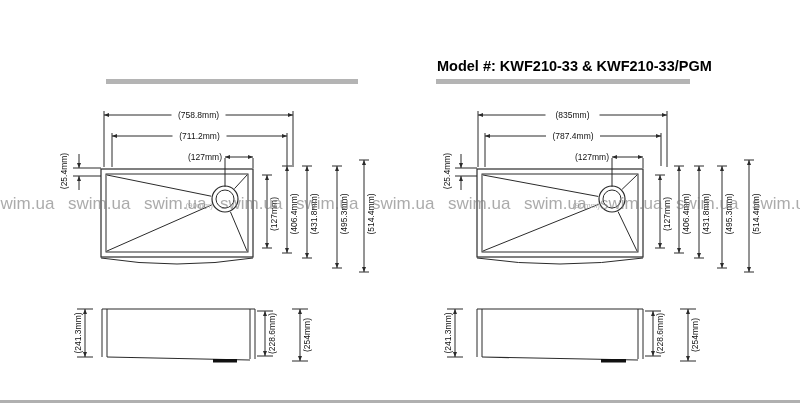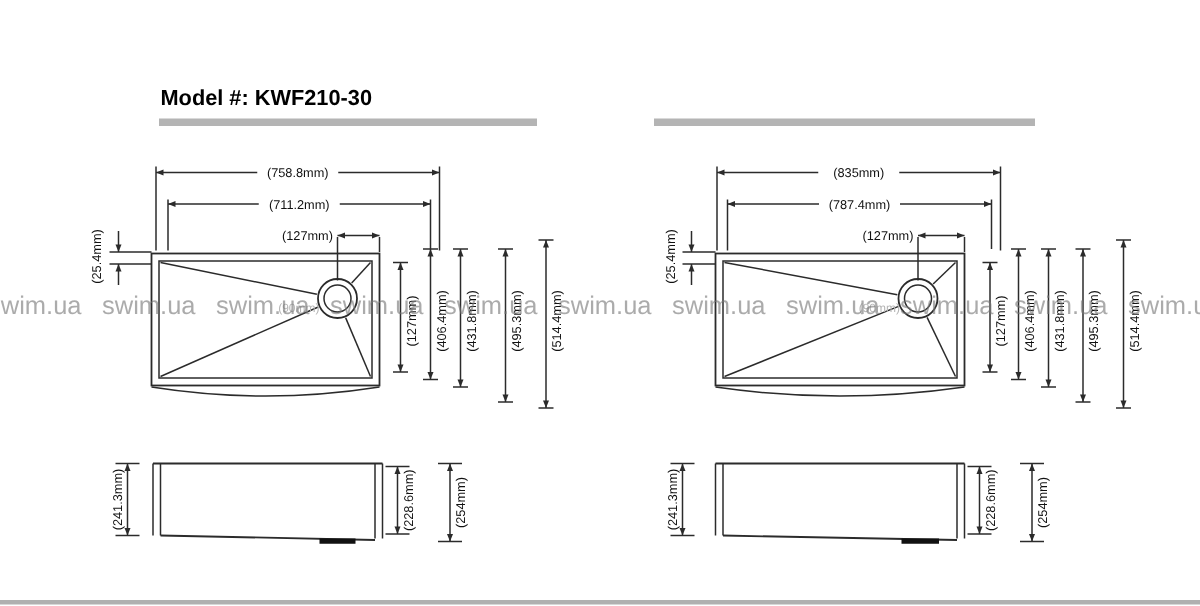--- a/index.html
+++ b/index.html
@@ -10,23 +10,23 @@
   #drawing{position:absolute;left:0;top:0;}
   .wm{position:absolute;top:194px;font-size:17px;color:rgba(120,120,120,.62);white-space:nowrap;}
   #bottom-bar{position:absolute;left:0;top:400px;width:800px;height:3px;background:#b0b0b0;}
   text{font-family:"Liberation Sans",sans-serif;}
 </style>
 </head>
 <body>
 
 <div id="page">
 
-  <div class="model-title" style="left:107px;top:58px;">Model #: KWF210-30</div>
   <div class="title-bar" style="left:106px;top:79px;width:252px;"></div>
 
+  <div class="model-title" style="left:437px;top:58px;">Model #: KWF210-33 &amp; KWF210-33/PGM</div>
   <div class="title-bar" style="left:436px;top:79px;width:254px;"></div>
 
   <svg id="drawing" width="800" height="404" viewBox="0 0 800 404">
       <g>
         <rect x="101" y="169" width="152" height="88" fill="none" stroke="#2b2b2b" stroke-width="1.2"></rect>
         <rect x="106" y="174" width="142" height="78" fill="none" stroke="#2b2b2b"></rect>
         <path d="M 101 258 Q 177 270 253 258" fill="none" stroke="#2b2b2b"></path>
         <circle cx="225" cy="199" r="13" fill="none" stroke="#2b2b2b" stroke-width="1.2"></circle>
         <circle cx="225" cy="199" r="9" fill="none" stroke="#2b2b2b"></circle>
         <line x1="107" y1="175" x2="211.28088672816216" y2="196.20967187691434" stroke="#2b2b2b" stroke-width="1"></line>

